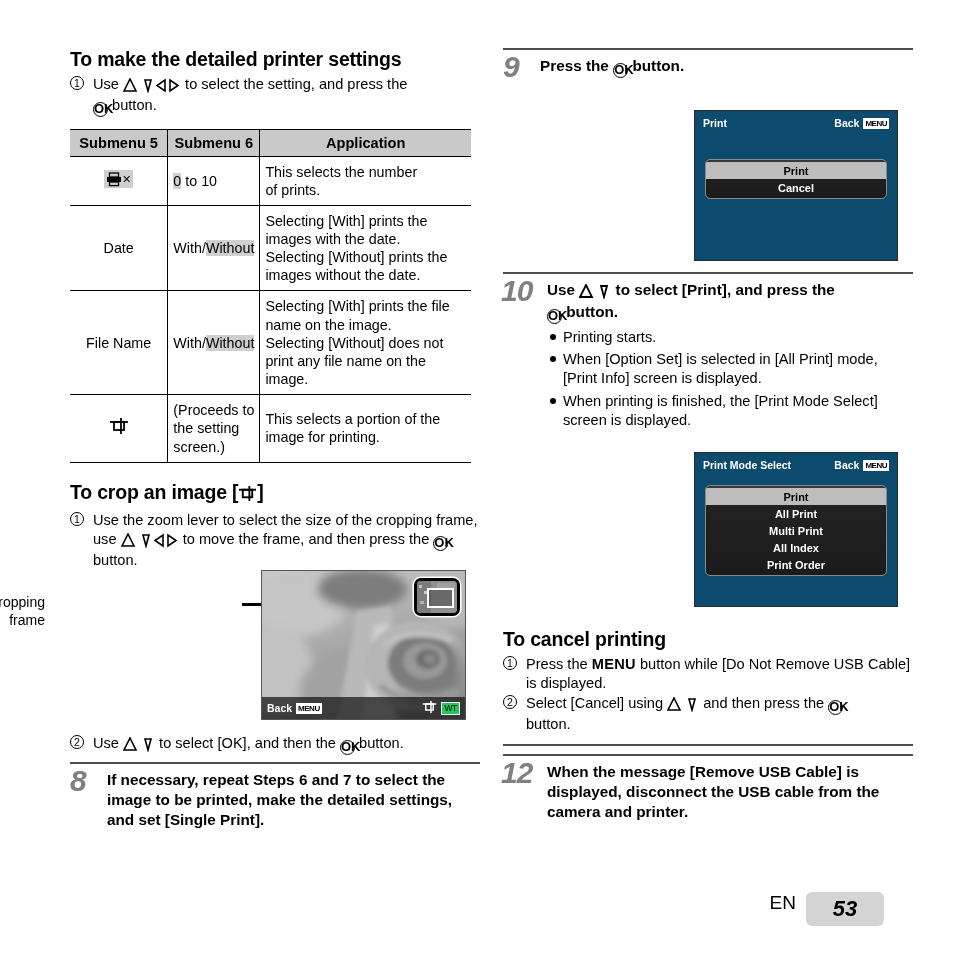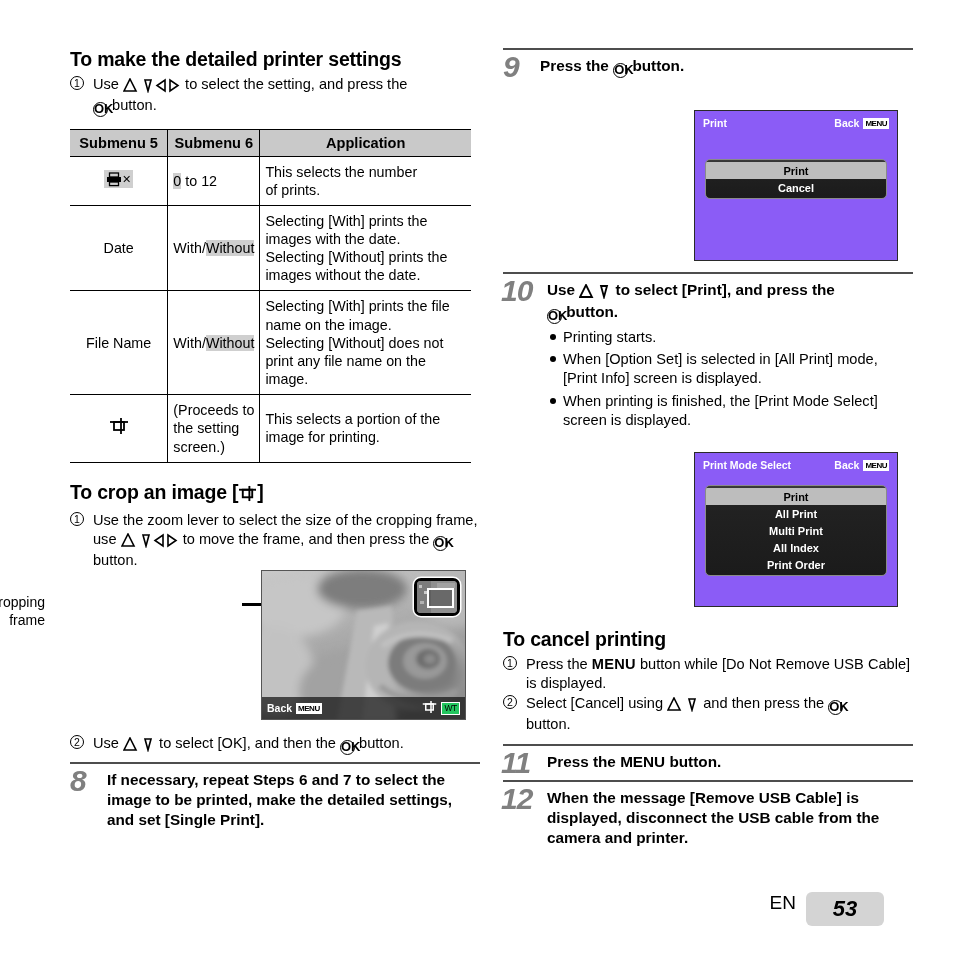--- a/index.html
+++ b/index.html
@@ -79,21 +79,21 @@
   .c2 { width:91px; }
   .c3 { width:212px; }
   .hl { background:#cfcfcf; }
 
   
   .printer-ic { display:inline-block; vertical-align:-3px; }
   .crop-ic { display:inline-block; vertical-align:-3px; }
 
   
   .lcd {
-    position:relative; background:#8b5cf6; color:#fff;
+    position:relative; background:#0c4a6e; color:#fff;
     font-size:10.5px; font-weight:bold;
     border:1px solid #2a2a2a;
   }
   .lcd-top {
     position:absolute; left:8px; right:8px; top:6px;
     display:flex; justify-content:space-between; align-items:center;
     font-size:10.5px;
   }
   .badge-menu {
     display:inline-block; background:#fff; color:#000; font-size:8px;
@@ -198,21 +198,21 @@
             <span class="hl" style="padding:1px 2px;">
               <span class="printer-ic">
                 <svg width="16" height="15" viewBox="0 0 16 15">
                   <rect x="3.5" y="1" width="9" height="4" fill="none" stroke="#000" stroke-width="1.3"></rect>
                   <rect x="1" y="5" width="14" height="5" fill="#000"></rect>
                   <rect x="3.5" y="10" width="9" height="3.6" fill="none" stroke="#000" stroke-width="1.3"></rect>
                 </svg>
               </span><span>×</span>
             </span>
           </td>
-          <td class="c2"><span class="hl">0</span><span> to 12</span></td>
+          <td class="c2"><span class="hl">0</span><span> to 10</span></td>
           <td class="c3" style="white-space:pre-line;">This selects the number
 of prints.</td>
         </tr>
         <tr>
           <td class="c1">Date</td>
           <td class="c2"><span>With/</span><span class="hl">Without</span></td>
           <td class="c3" style="white-space:pre-line;">Selecting [With] prints the
 images with the date.
 Selecting [Without] prints the
 images without the date.</td>
@@ -451,28 +451,20 @@
           <polygon points="22,2 28,2 25,13" fill="none" stroke="#000" stroke-width="1.6"></polygon>
         </svg>
       </span>
       <span>and then press the</span>
       <span class="ok">OK</span>
       <br>
       <span>button.</span>
     </div>
 
     <div class="rule" style="margin-top:10px;"></div>
-    <div class="num-step wide" style="padding-left:44px;">
-      <span class="num">11</span>
-      <span class="txt">
-        <span>Press the</span>
-        <span>MENU</span>
-        <span>button.</span>
-      </span>
-    </div>
 
     <div class="rule" style="margin-top:8px;"></div>
     <div class="num-step wide" style="padding-left:44px;">
       <span class="num">12</span>
       <span class="txt">When the message [Remove USB Cable] is displayed, disconnect the USB cable from the camera and printer.</span>
     </div>
   </div>
 
   <div class="footer">
     <span class="en">EN</span>

